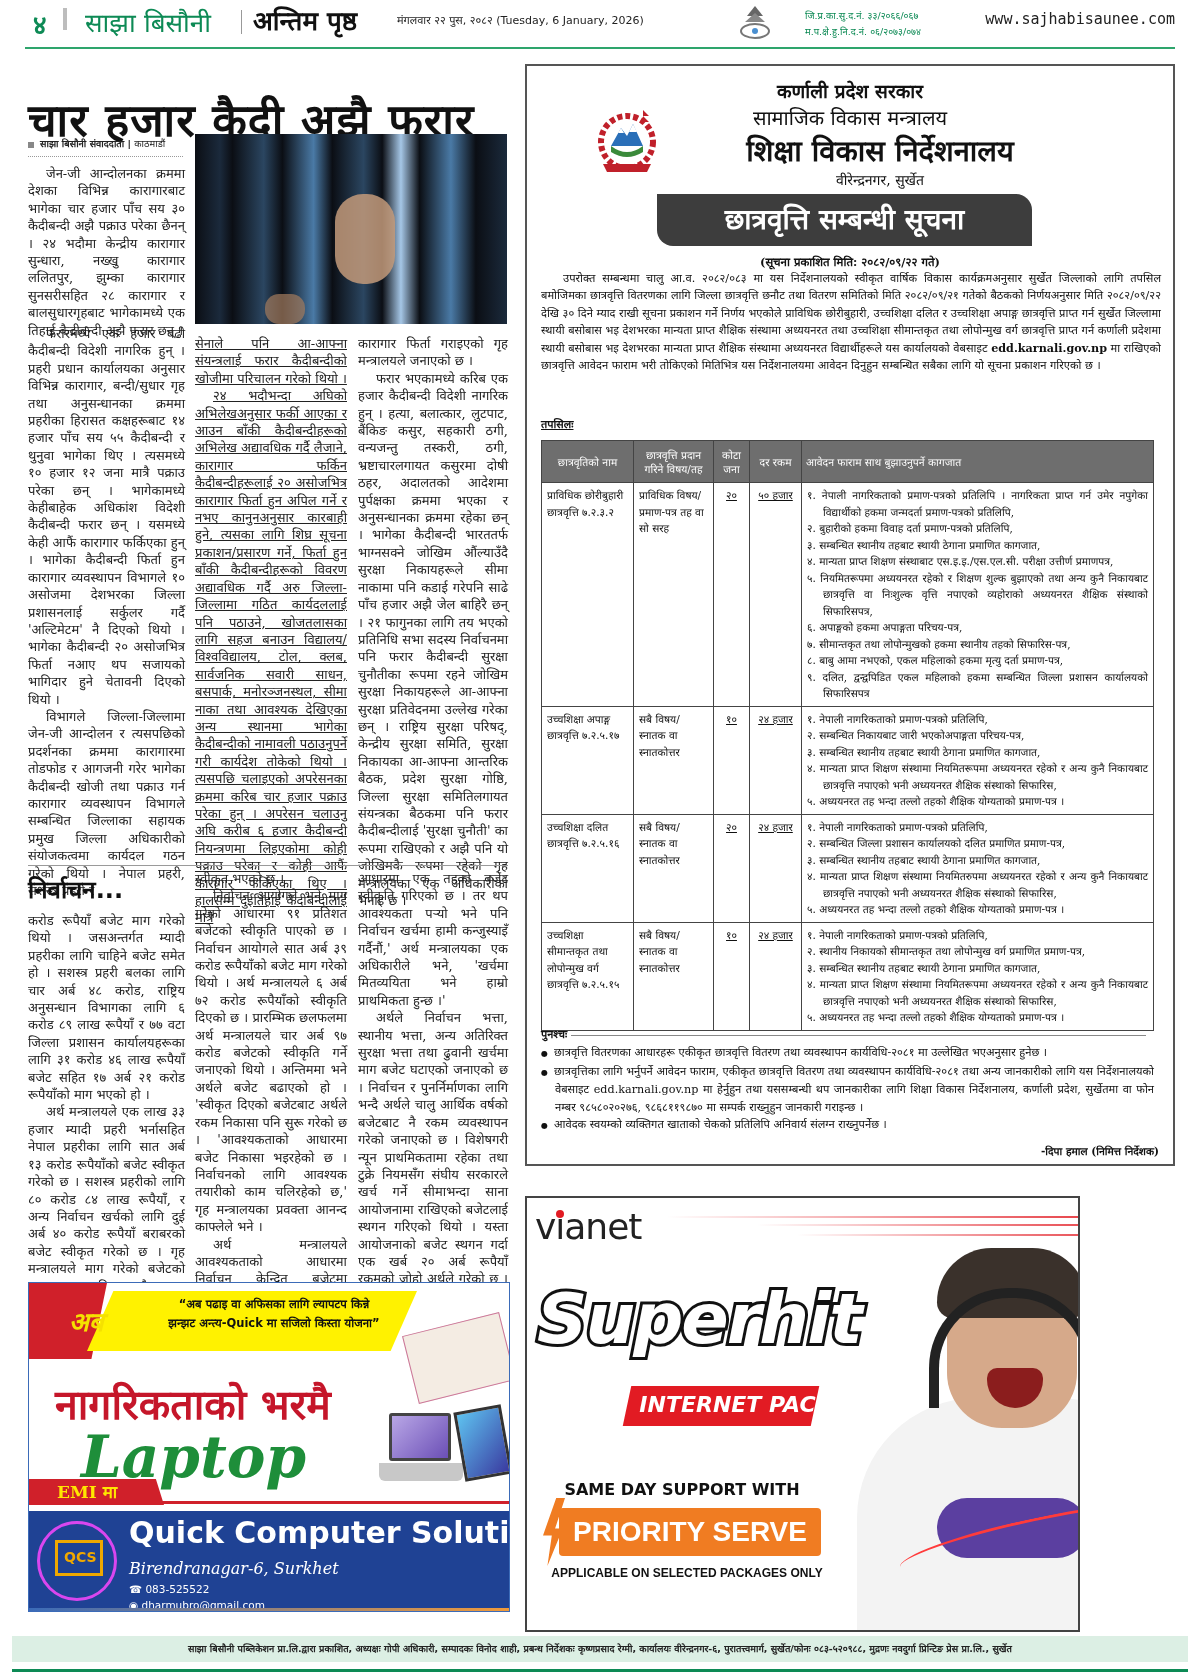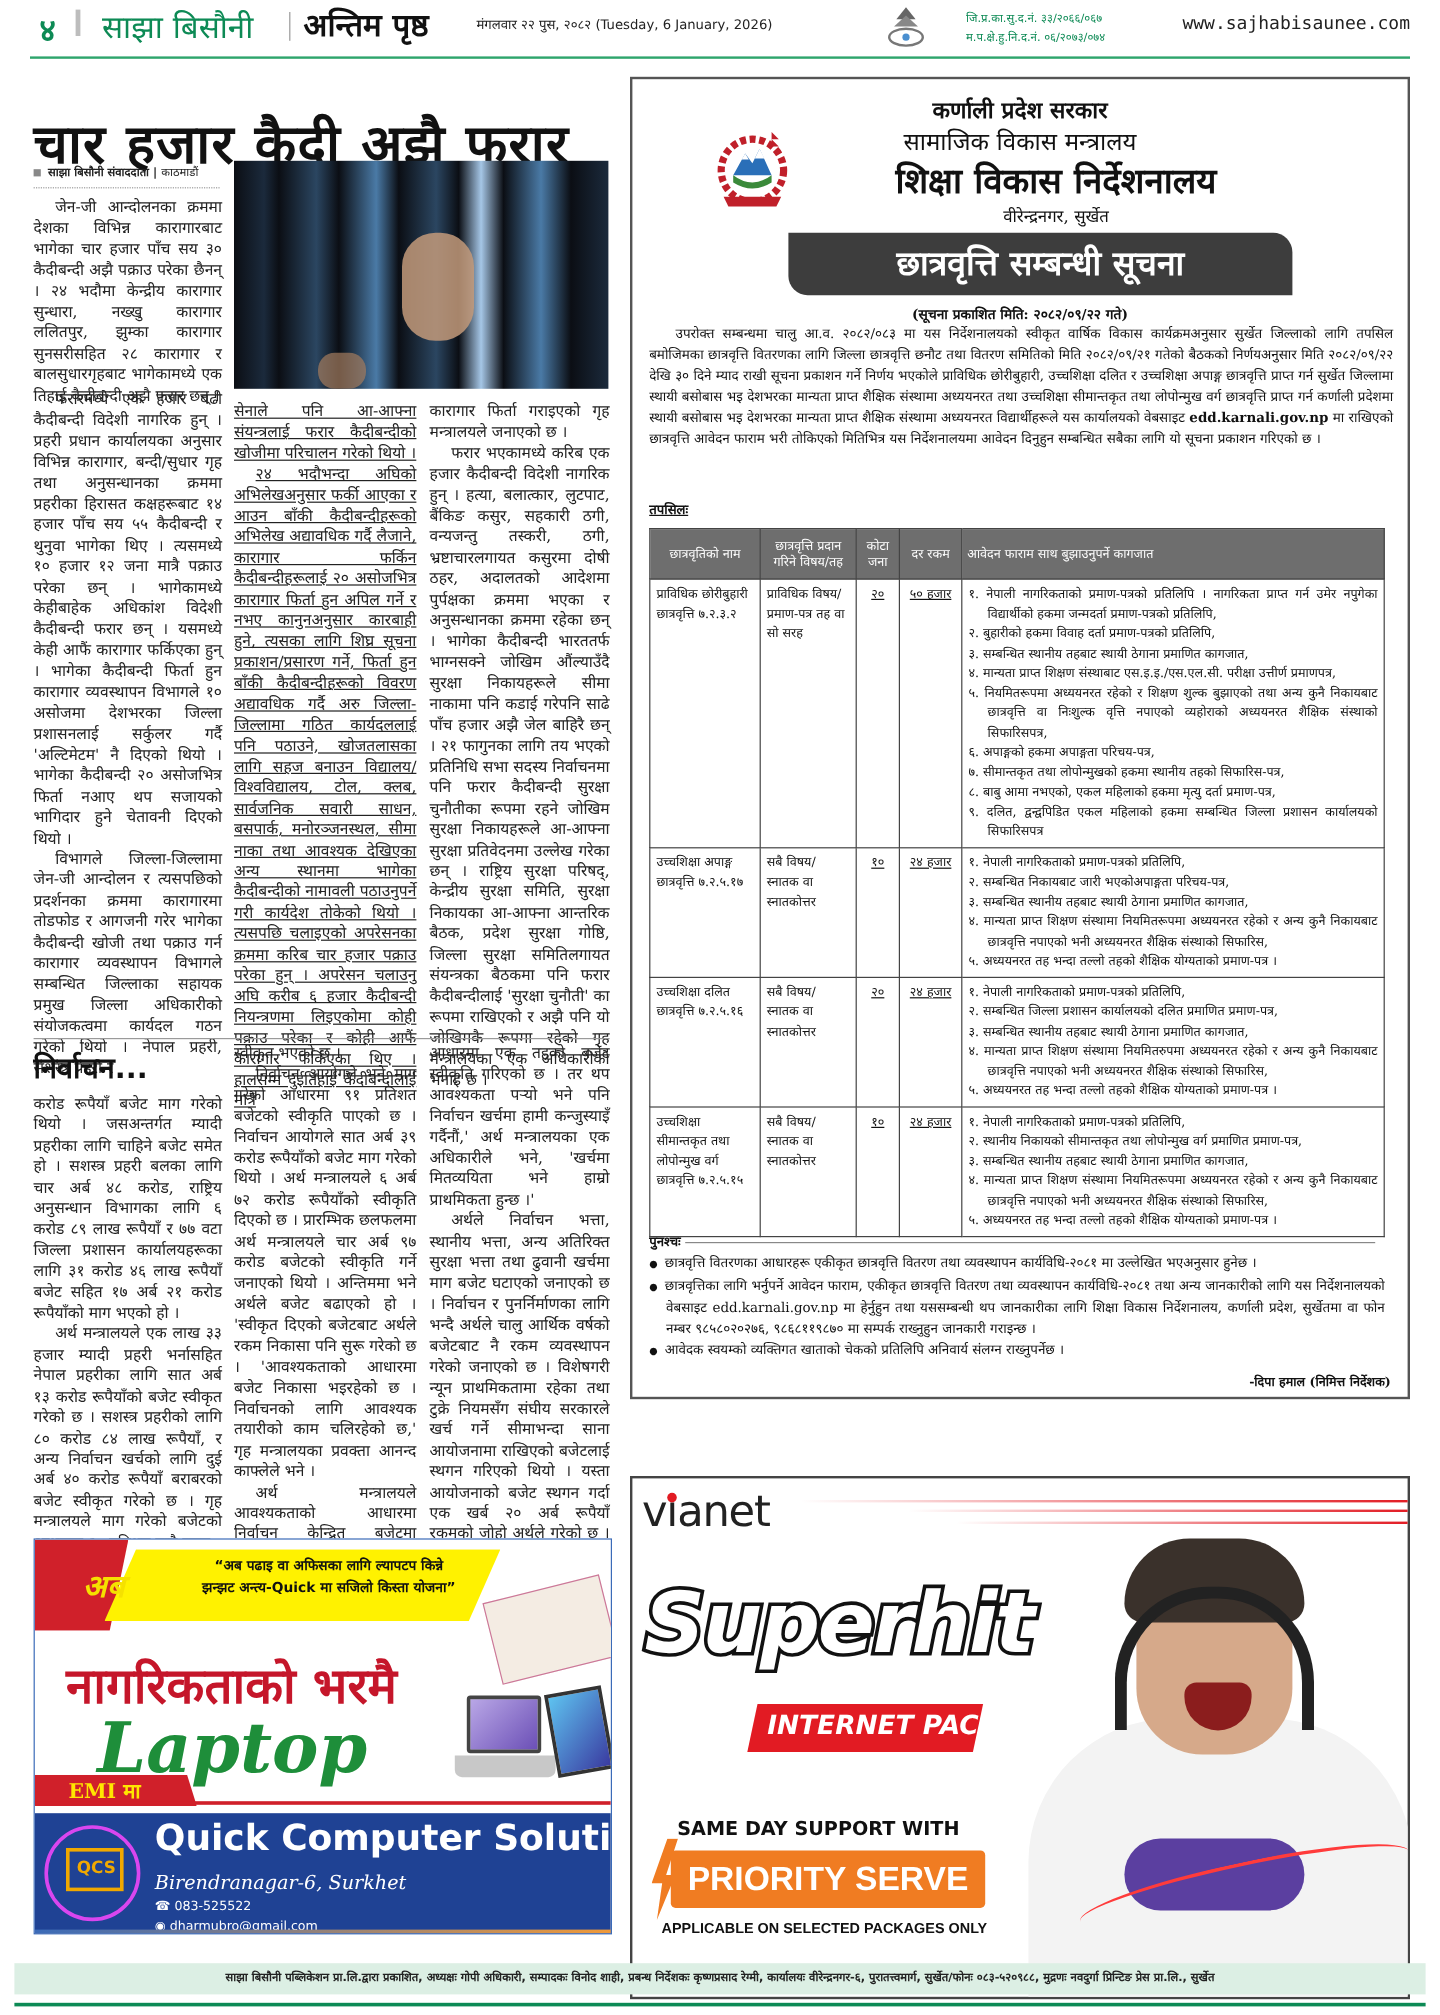--- a/index.html
+++ b/index.html
@@ -66,41 +66,41 @@
   .ad-quick .mail { position: absolute; left: 100px; top: 88px; font: 10.5px "DejaVu Sans", sans-serif; color: #fff; }
   .ad-quick .orange { position: absolute; left: 0; bottom: 0; width: 100%; height: 3px; background: linear-gradient(90deg,#3b6bb8,#f09a3a); }
 
   
   .notice { position: absolute; left: 525px; top: 64px; width: 650px; height: 1102px; border: 2px solid #555; background: #fff; }
   .notice .emblem-big { position: absolute; left: 70px; top: 40px; width: 60px; height: 72px; }
   .notice .l1 { position: absolute; left: 0; width: 100%; top: 12px; text-align: center; font: bold 19px "DejaVu Sans", sans-serif; color: #111; }
   .notice .l2 { position: absolute; left: 0; width: 100%; top: 38px; text-align: center; font: 20px "DejaVu Sans", sans-serif; color: #111; }
   .notice .l3 { position: absolute; left: 30px; width: 100%; top: 64px; text-align: center; font: bold 29px "DejaVu Sans", sans-serif; color: #111; }
   .notice .l4 { position: absolute; left: 30px; width: 100%; top: 104px; text-align: center; font: 14px "DejaVu Serif", serif; color: #111; }
-  .notice .banner { position: absolute; left: 130px; top: 128px; width: 420px; height: 52px; background: #3d3d3d; border-radius: 0 16px 0 16px; text-align: center; }
+  .notice .banner { position: absolute; left: 130px; top: 128px; width: 375px; height: 52px; background: #3d3d3d; border-radius: 0 16px 0 16px; text-align: center; }
   .notice .banner span { font: bold 28px "DejaVu Sans", sans-serif; color: #fff; line-height: 52px; }
   .notice .pubdate { position: absolute; left: 0; width: 100%; top: 188px; text-align: center; font: bold 11.5px "DejaVu Serif", serif; color: #111; }
   .notice .intro { position: absolute; left: 14px; top: 204px; width: 620px; font: 11.2px "DejaVu Serif", serif; line-height: 17.4px; text-align: justify; text-indent: 22px; color: #111; }
   .notice .intro b { font-weight: bold; }
   .notice .tapsil { position: absolute; left: 14px; top: 350px; font: bold 11px "DejaVu Serif", serif; text-decoration: underline; color: #111; }
   .ntable { position: absolute; left: 14px; top: 374px; width: 613px; border-collapse: collapse; font: 10.5px "DejaVu Serif", serif; color: #111; }
   .ntable th { background: #6e6e6e; color: #fff; font-weight: normal; height: 42px; border: 1px solid #444; padding: 2px 4px; font-size: 10.5px; line-height: 14px; }
   .ntable td { border: 1px solid #444; vertical-align: top; padding: 4px 5px; line-height: 16.5px; }
   .ntable td.c { text-align: center; text-decoration: underline; }
   .ntable ol { list-style: none; }
   .ntable ol li { padding-left: 16px; text-indent: -16px; text-align: justify; }
   .notice .punah { position: absolute; left: 14px; top: 960px; width: 613px; font: bold 11px "DejaVu Serif", serif; color: #111; }
   .notice .punah .ln { display: inline-block; width: 575px; height: 1px; background: #888; vertical-align: middle; margin-left: 4px; }
   .notice .bullets { position: absolute; left: 14px; top: 978px; width: 613px; font: 11.2px "DejaVu Serif", serif; line-height: 17.5px; list-style: none; color: #111; }
   .notice .bullets li { padding-left: 14px; text-indent: -14px; text-align: justify; }
   .notice .bullets li::before { content: "\25CF"; font-size: 8px; margin-right: 6px; }
   .notice .sign { position: absolute; right: 14px; top: 1078px; font: bold 10.5px "DejaVu Serif", serif; color: #111; }
 
   
-  .ad-vianet { position: absolute; left: 525px; top: 1230px; width: 650px; height: 436px; border: 2px solid #444; background: #fff; overflow: hidden; }
+  .ad-vianet { position: absolute; left: 525px; top: 1196px; width: 555px; height: 436px; border: 2px solid #444; background: #fff; overflow: hidden; }
   .ad-vianet .logo { position: absolute; left: 8px; top: 8px; font: 36px "DejaVu Sans", sans-serif; color: #222; letter-spacing: -1px; }
   .ad-vianet .logo .dot { position: absolute; left: 21px; top: 4px; width: 8px; height: 8px; border-radius: 50%; background: #e21b23; }
   .ad-vianet .streak { position: absolute; height: 2px; background: linear-gradient(90deg,rgba(226,27,35,0),#e21b23); }
   .ad-vianet .superhit { position: absolute; left: 10px; top: 80px; font: italic bold 70px "DejaVu Sans", sans-serif; color: #fff; -webkit-text-stroke: 6px #111; paint-order: stroke fill; letter-spacing: -2px; }
   .ad-vianet .pack { position: absolute; left: 100px; top: 188px; width: 188px; height: 40px; background: #e21b23; transform: skewX(-12deg); }
   .ad-vianet .pack span { position: absolute; left: 12px; top: 6px; font: italic bold 22px "DejaVu Sans", sans-serif; color: #fff; transform: skewX(12deg); white-space: nowrap; }
   .ad-vianet .now { position: absolute; left: 0; width: 310px; top: 250px; text-align: center; font: 23px "Liberation Sans", sans-serif; color: #e21b23; }
   .ad-vianet .same { position: absolute; left: 0; width: 310px; top: 282px; text-align: center; font: bold 16px "DejaVu Sans", sans-serif; color: #111; }
   .ad-vianet .prio { position: absolute; left: 32px; top: 310px; width: 262px; height: 48px; background: #f07c22; border-radius: 4px; text-align: center; }
   .ad-vianet .prio span { font: bold 28px "Liberation Sans", sans-serif; color: #fff; line-height: 48px; }

